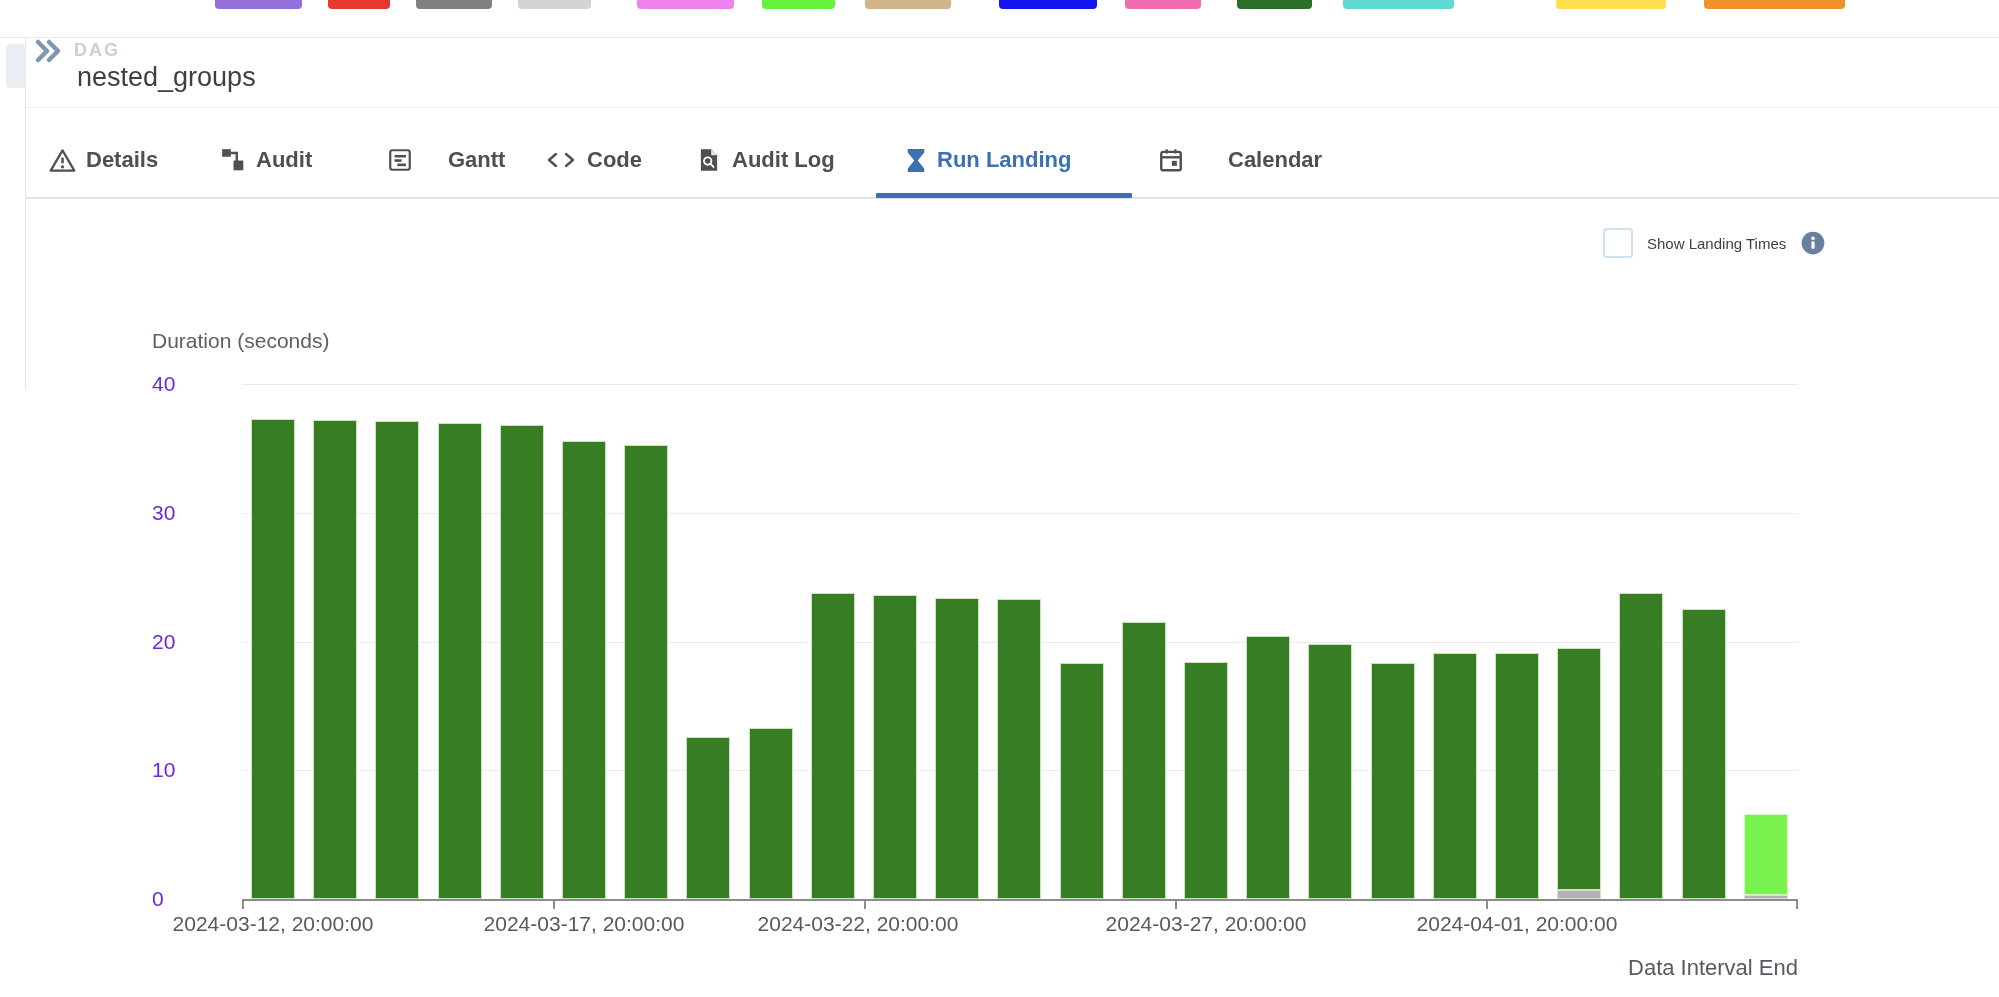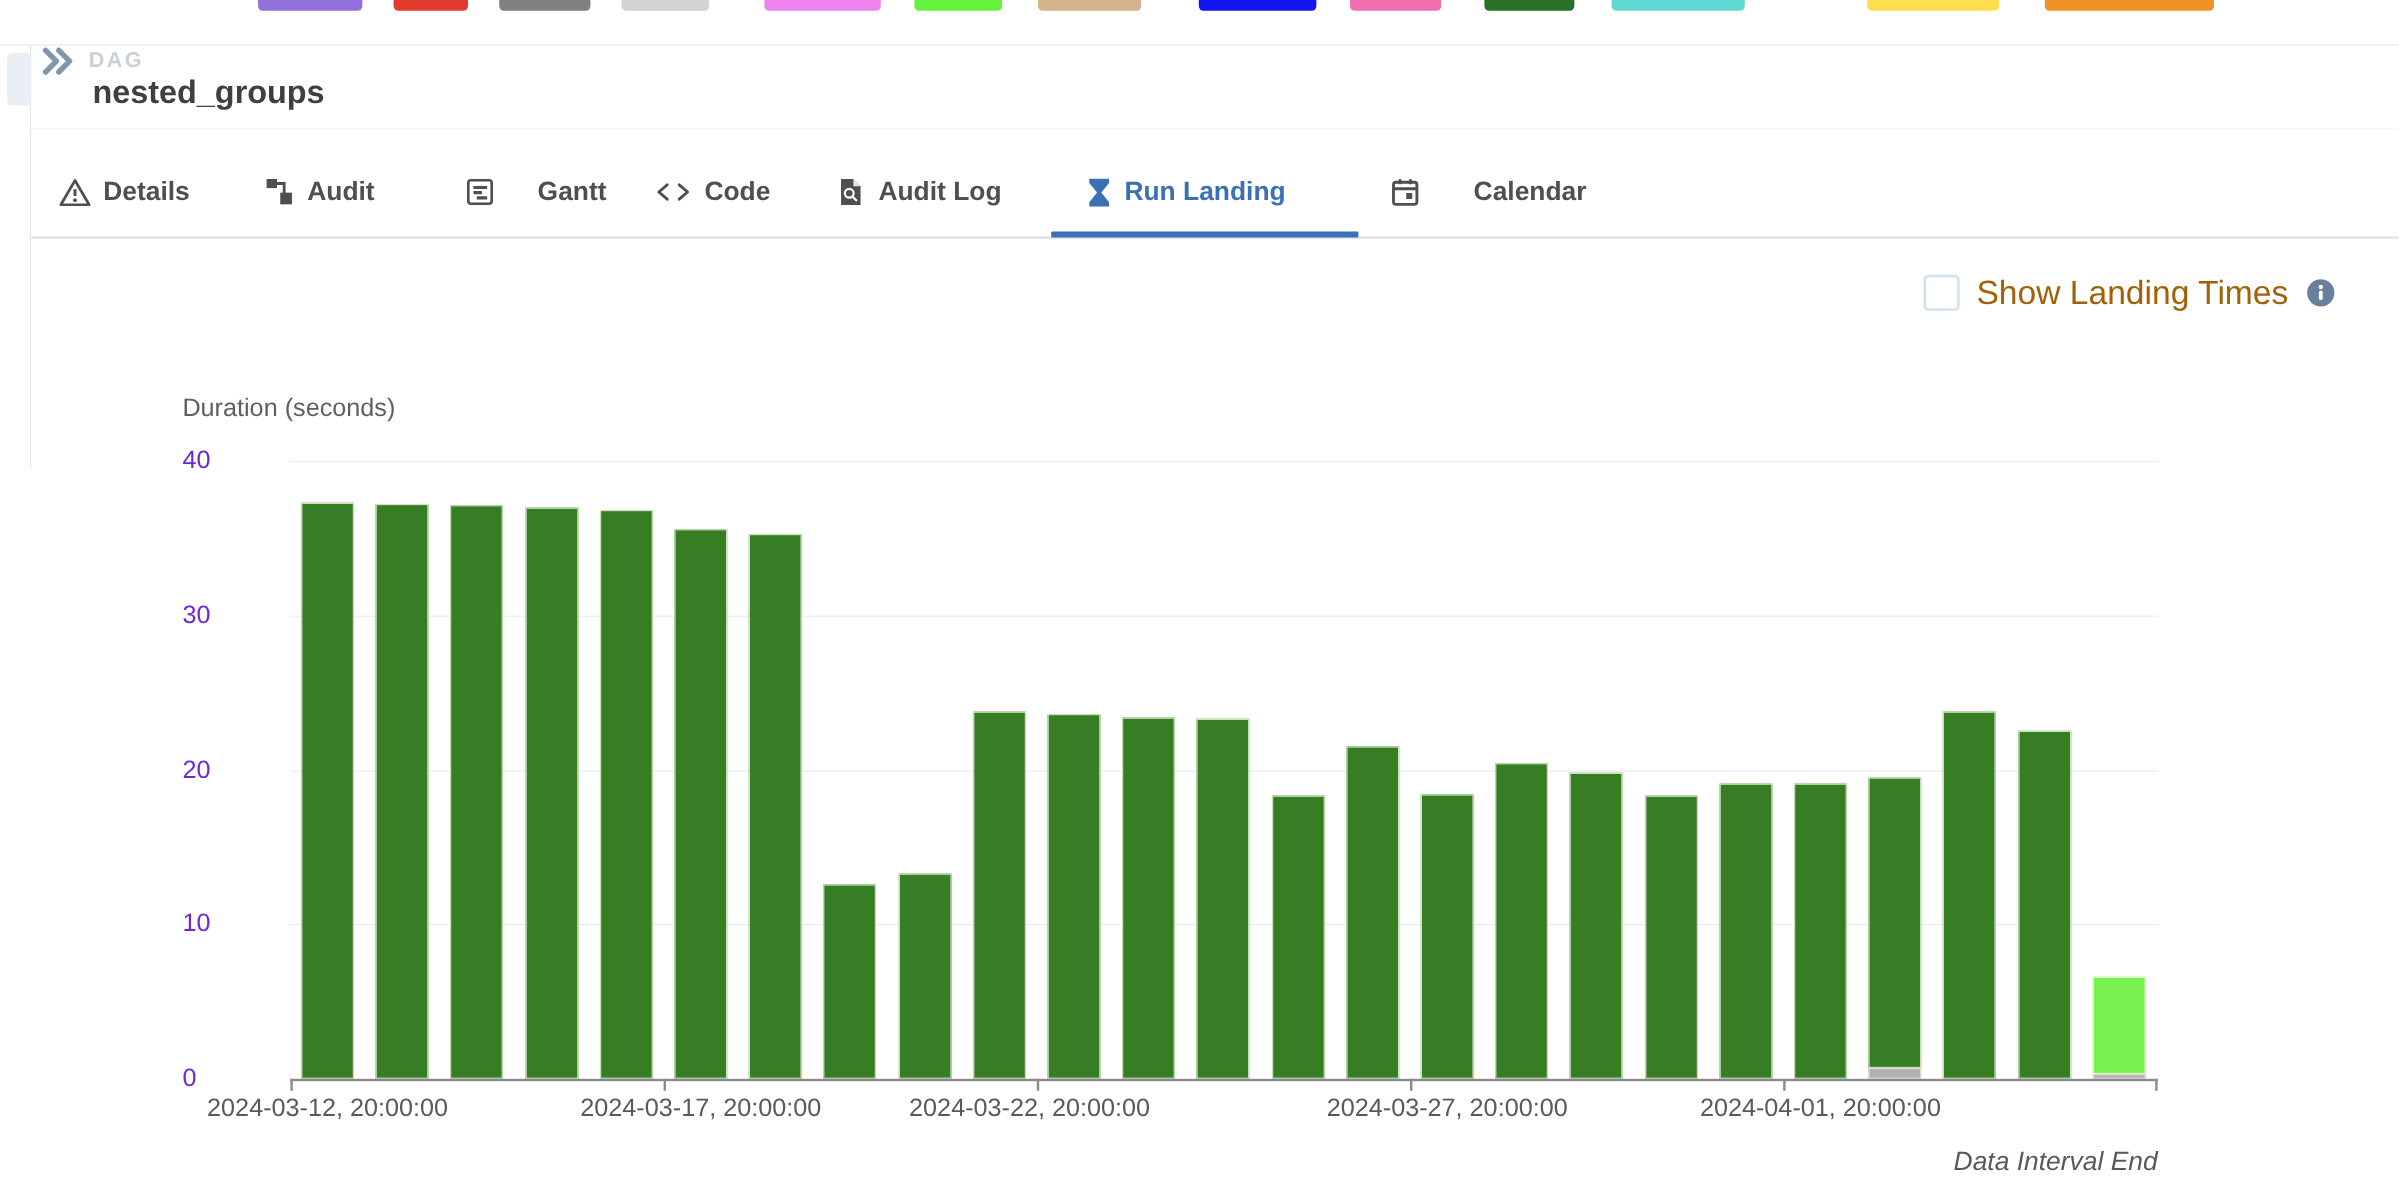--- a/index.html
+++ b/index.html
@@ -11,44 +11,44 @@
 
   
   .hline-top{position:absolute;left:0;top:37px;width:1999px;height:1px;background:#e7ebef;}
   .hline-header{position:absolute;left:26px;top:107px;width:1973px;height:1px;background:#f0f3f6;}
   .vline-left{position:absolute;left:25px;top:38px;width:1px;height:352px;background:#e3e8ed;}
   .left-thumb{position:absolute;left:6px;top:44px;width:20px;height:44px;background:#e9eef4;border-radius:4px;}
 
   
   .expand-btn{position:absolute;left:34px;top:38px;width:30px;height:26px;color:#8096ac;cursor:pointer;}
   .bc-label{position:absolute;left:74px;top:40px;font-size:18px;font-weight:bold;letter-spacing:2px;color:#c9d0d8;}
-  .dag-name{position:absolute;left:77px;top:62px;font-size:27px;font-weight:bold;color:#3f3f3f;margin:0;}
+  .dag-name{position:absolute;left:77px;top:62px;font-size:27px;font-weight:normal;color:#3f3f3f;margin:0;}
 
   
   .tab{position:absolute;top:130px;height:60px;display:flex;align-items:center;gap:10px;
        color:#4f4f4f;font-size:22px;font-weight:bold;cursor:pointer;white-space:nowrap;}
   .tab .ticon{display:flex;align-items:center;}
   .tab.active{color:var(--accent);}
   .tab-border{position:absolute;left:26px;top:197px;width:1973px;height:2px;background:#dde3ea;}
   .tab-underline{position:absolute;top:193px;height:5px;background:var(--accent);border-radius:1px;}
 
   
   .landing{position:absolute;left:1603px;top:228px;display:flex;align-items:center;gap:14px;cursor:pointer;}
   .checkbox{width:26px;height:26px;border:2px solid #cfe0ee;border-radius:4px;background:#fff;}
-  .landing-label{font-size:28px;color:#a16207;}
+  .landing-label{font-size:15px;color:#404040;}
 
   
   .chart{position:absolute;left:0;top:0;width:1999px;height:838px;pointer-events:none;}
   .ylabel{position:absolute;left:152px;top:329px;font-size:21px;color:#5b6066;}
   .gridline{position:absolute;height:1px;background:#e9ecf4;}
   .ytick{position:absolute;width:75px;text-align:left;font-size:21px;color:#6d28d9;transform:translateY(-50%);}
   .xaxis{position:absolute;height:2px;background:#8b8b8b;}
   .xtickmark{position:absolute;width:1.5px;height:10px;background:#8b8b8b;}
   .xticklabel{position:absolute;font-size:21px;color:#565a60;transform:translateX(-50%);white-space:nowrap;}
-  .xlabel{position:absolute;font-size:22px;color:#565a60;transform:translateX(-100%);white-space:nowrap;font-style:italic;}
+  .xlabel{position:absolute;font-size:22px;color:#565a60;transform:translateX(-100%);white-space:nowrap;}
   .bar-seg{position:absolute;box-sizing:border-box;pointer-events:auto;cursor:pointer;}
 </style>
 </head>
 <body>
 
 <div class="screen">
 
   <div id="stateStrip">
       <div class="swatch" style="left: 215px; width: 87px; background: rgb(147, 112, 219);"></div>
       <div class="swatch" style="left: 328px; width: 62px; background: rgb(228, 58, 45);"></div>

